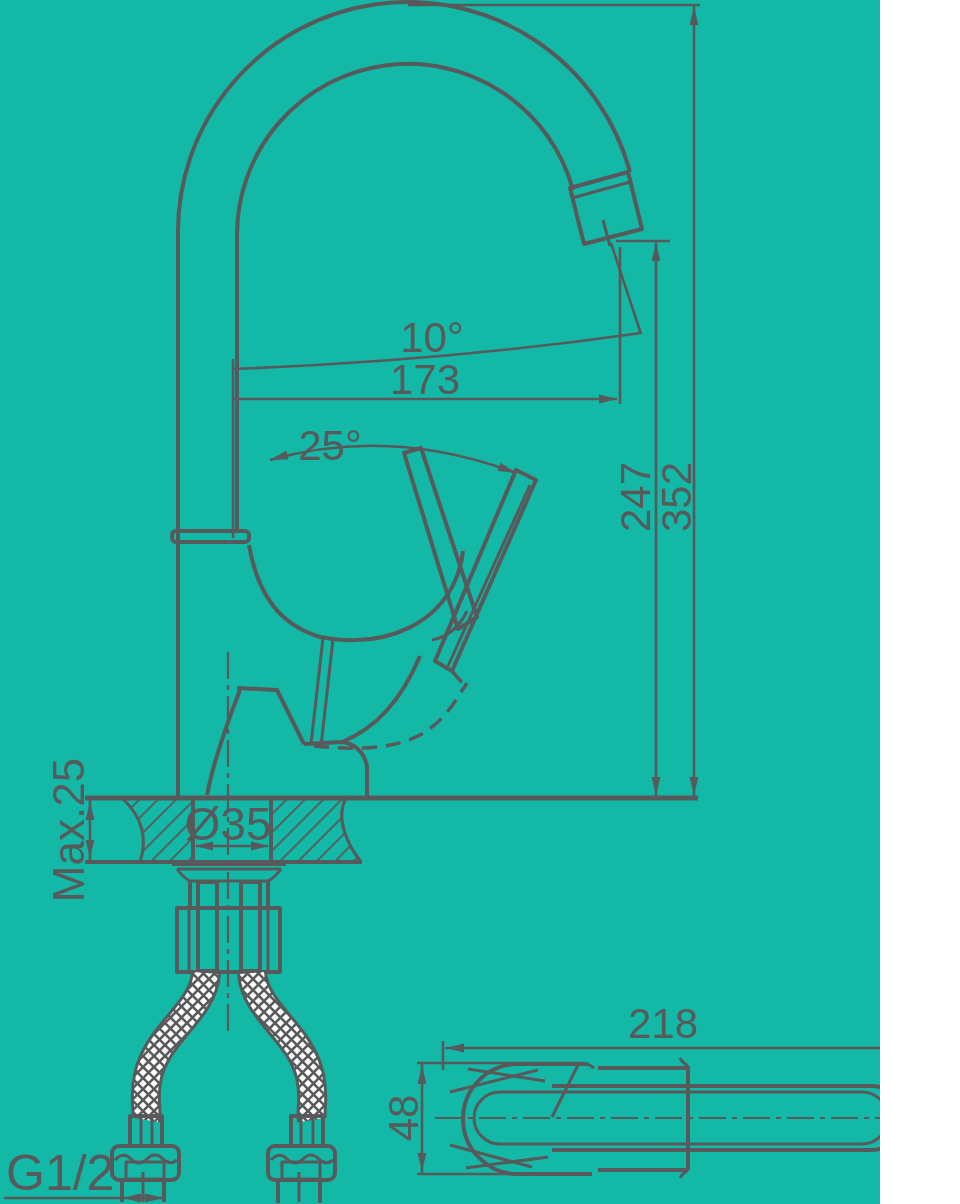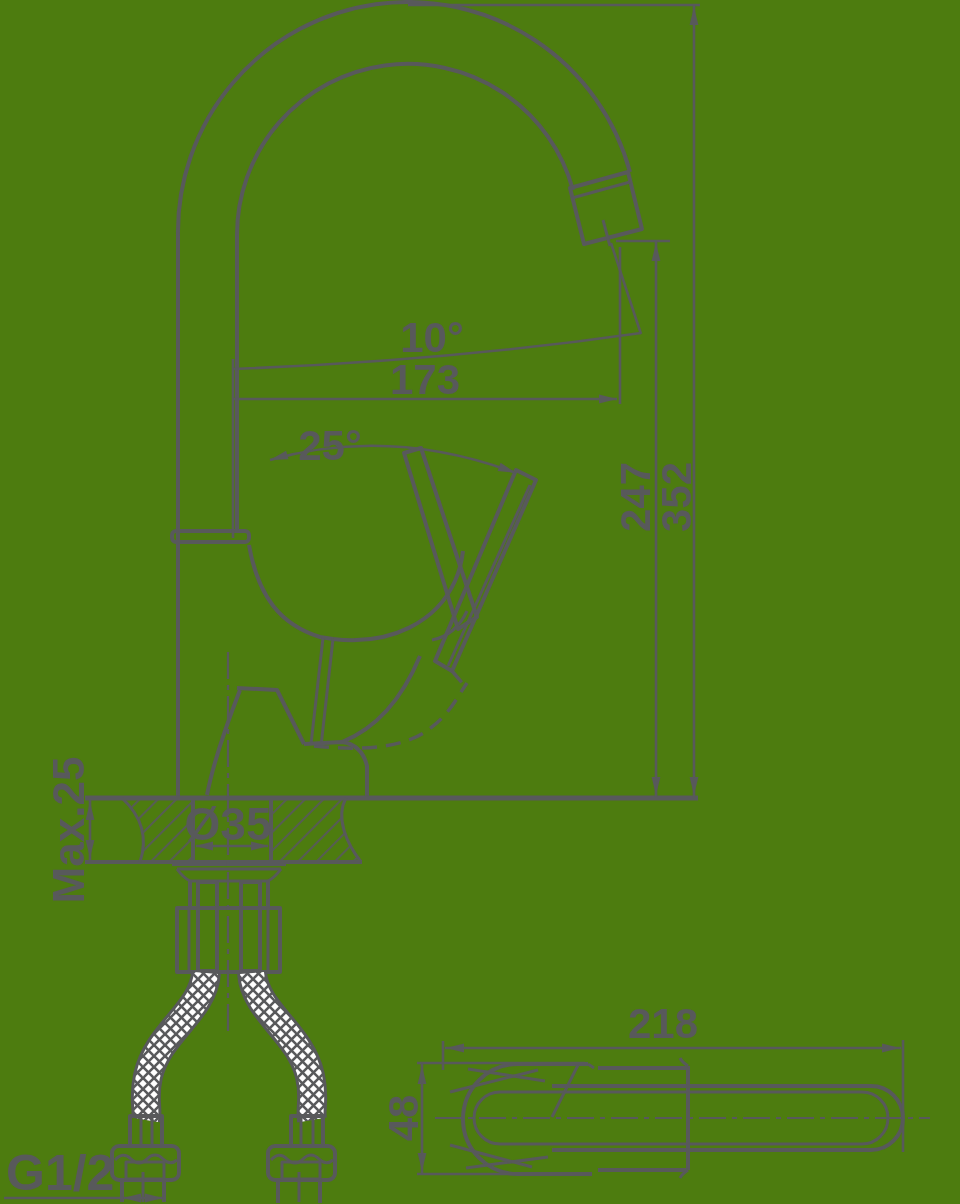--- a/index.html
+++ b/index.html
@@ -1,16 +1,16 @@
 <!DOCTYPE html>
 <html><head>
 <meta charset="utf-8">
 <style>
   html,body{margin:0;padding:0;background:#ffffff;}
-  .stage{width:960px;height:1204px;position:relative;background:#4d7c0f;overflow:hidden;font-weight:bold;}
+  .stage{width:880px;height:1204px;position:relative;background:#14b8a6;overflow:hidden;}
   svg{display:block;}
   text{font-family:"Liberation Sans", sans-serif;fill:#58595B;}
   .ln{stroke:#58595B;fill:none;stroke-width:4;stroke-linejoin:round;}
   .ln5{stroke:#58595B;fill:none;stroke-width:5;stroke-linejoin:round;}
   .ln3{stroke:#58595B;fill:none;stroke-width:3;stroke-linejoin:round;}
   .dim{stroke:#58595B;fill:none;stroke-width:2.6;}
   .dash{stroke:#58595B;fill:none;stroke-width:3.5;stroke-dasharray:15 9;}
   .center{stroke:#58595B;fill:none;stroke-width:2.2;stroke-dasharray:27 6 5 6;}
   .arrow{fill:#58595B;stroke:none;}
   .t42{font-size:42px;}

